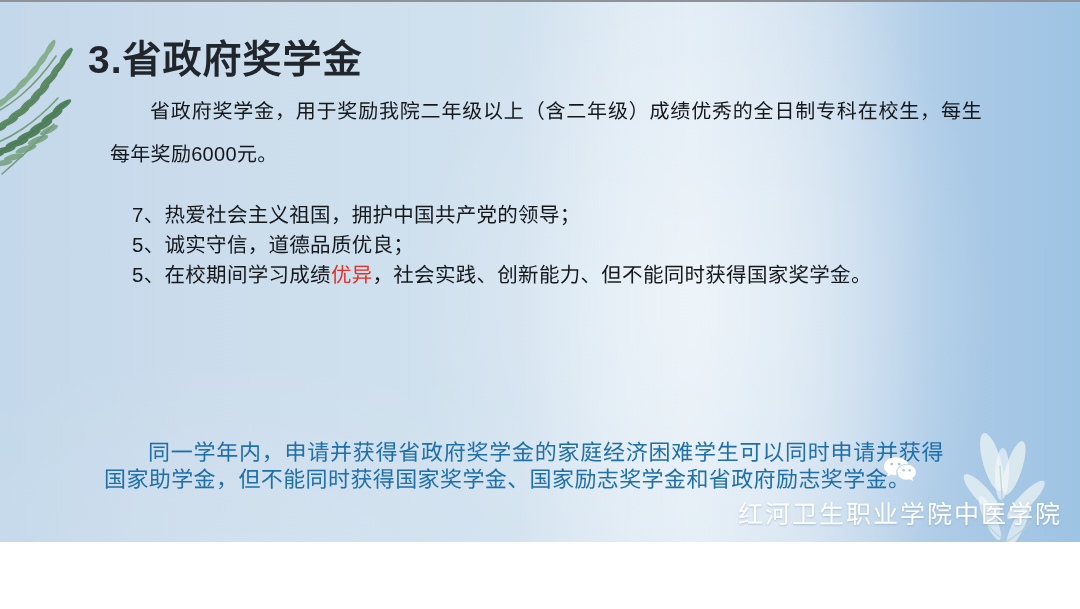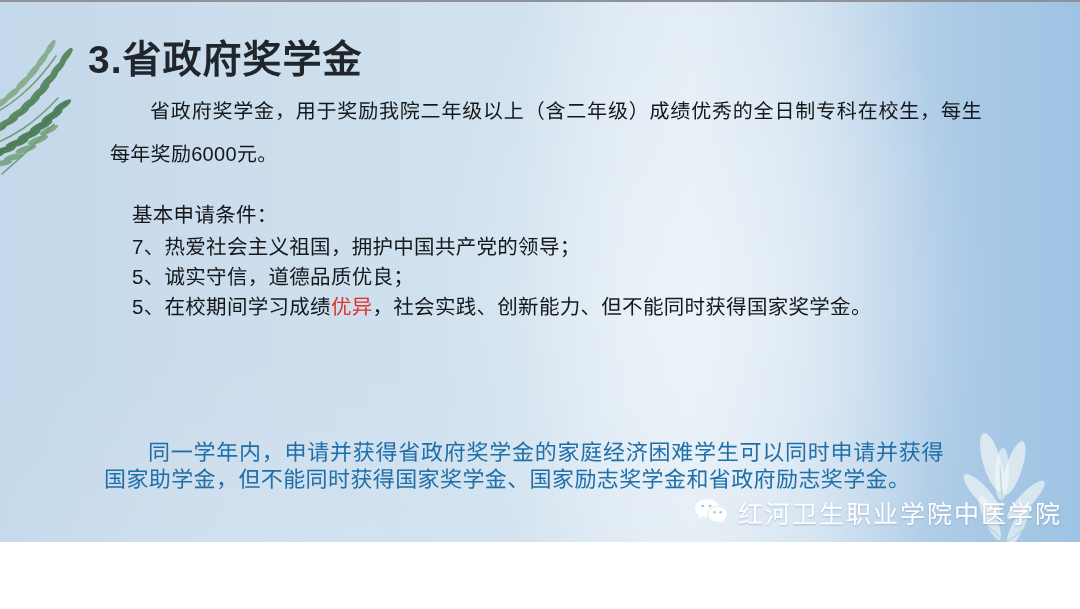--- a/index.html
+++ b/index.html
@@ -123,20 +123,21 @@
 
   
   .watermark {
     position: absolute;
     right: 18px;
     bottom: 12px;
     display: flex;
     align-items: center;
     gap: 10px;
     pointer-events: none;
+    flex-direction: column;
   }
   .watermark .wm-text {
     font-size: 25px;
     color: #ffffff;
     letter-spacing: 2px;
     text-shadow: 0 1px 2px rgba(110,140,170,0.45);
     white-space: nowrap;
   }
   .wechat-icon { display: block; }
 </style>
@@ -190,21 +191,20 @@
       <ellipse cx="28" cy="151" rx="10.5" ry="3" transform="rotate(-14 28 151)"></ellipse>
       <ellipse cx="17" cy="157" rx="9.5" ry="2.8" transform="rotate(-10 17 157)"></ellipse>
     </g>
   </svg>
 
   <div class="title">3.省政府奖学金</div>
 
   <div class="intro">省政府奖学金，用于奖励我院二年级以上（含二年级）成绩优秀的全日制专科在校生，每生每年奖励6000元。</div>
 
   <div class="conds">
-    <span class="cond-head">基本申请条件：</span>
     <span class="cond-line">7、热爱社会主义祖国，拥护中国共产党的领导；</span>
     <span class="cond-line">5、诚实守信，道德品质优良；</span>
     <span class="cond-line">
       <span>5、在校期间学习成绩</span><span class="hl">优异</span><span>，社会实践、创新能力、但不能同时获得国家奖学金。</span>
     </span>
   </div>
 
   <div class="note">同一学年内，申请并获得省政府奖学金的家庭经济困难学生可以同时申请并获得国家助学金，但不能同时获得国家奖学金、国家励志奖学金和省政府励志奖学金。</div>
 
   <svg class="flower" viewBox="0 0 140 130" aria-hidden="true">

